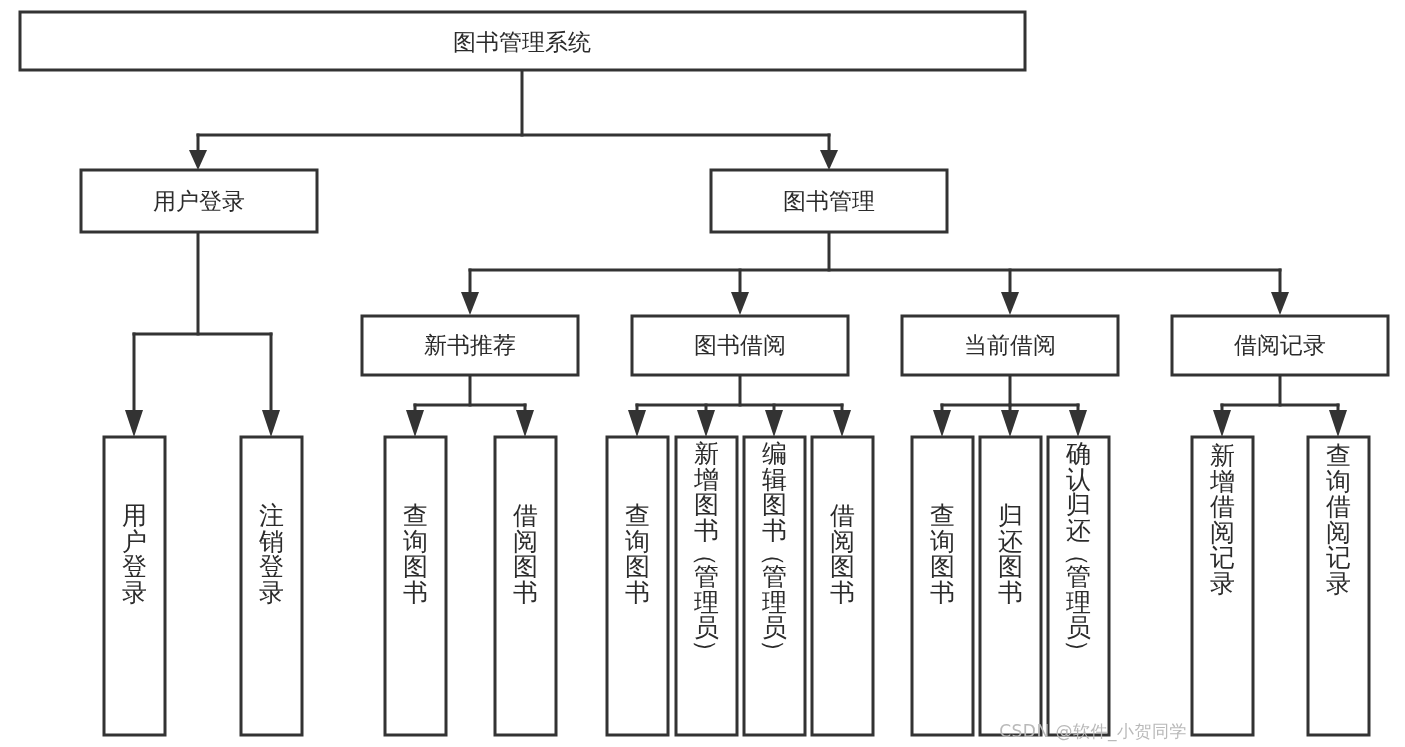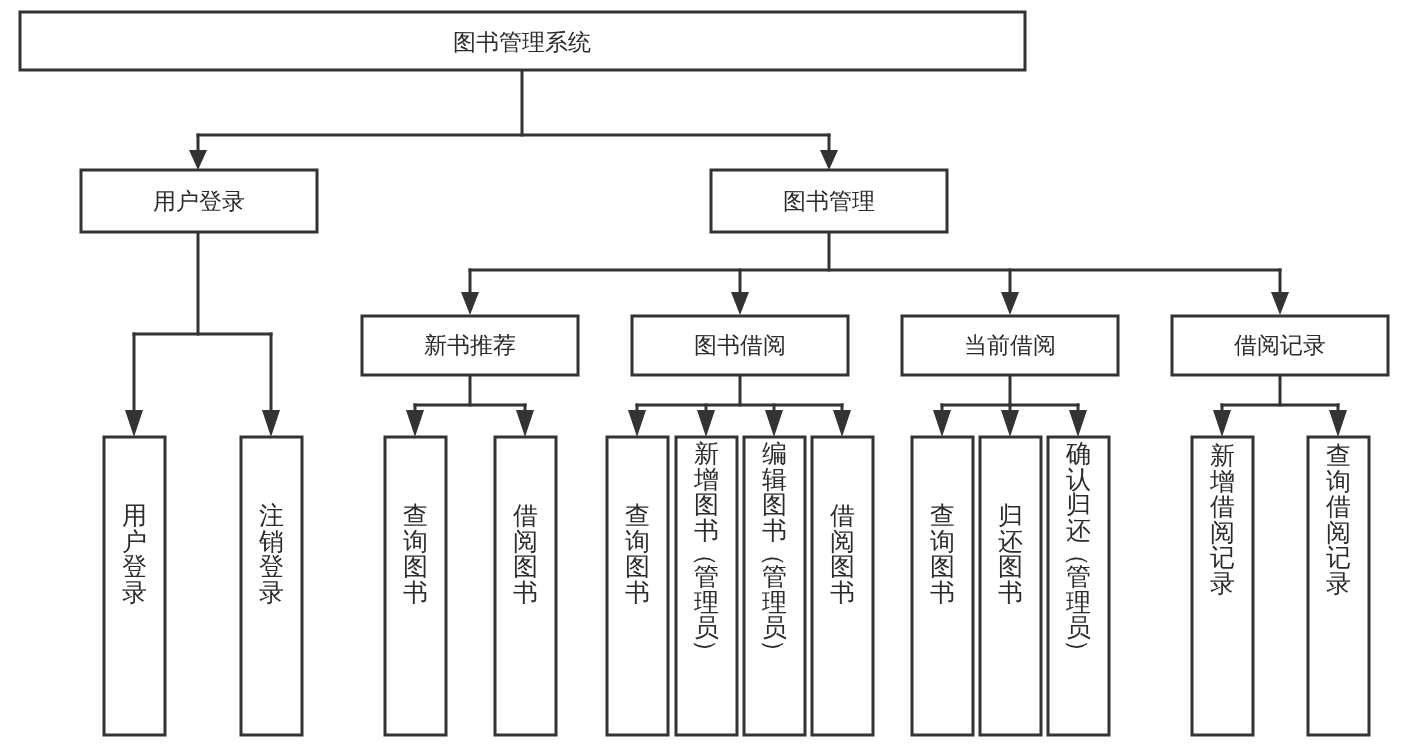--- a/index.html
+++ b/index.html
@@ -274,13 +274,14 @@
     </div>
   <div class="vlabel" style="left:1308px;top:443px;width:61px;">
       <span>查</span>
       <span>询</span>
       <span>借</span>
       <span>阅</span>
       <span>记</span>
       <span>录</span>
     </div>
 
+  <div class="watermark">CSDN @软件_小贺同学</div>
 </div>
 
 </body></html>

